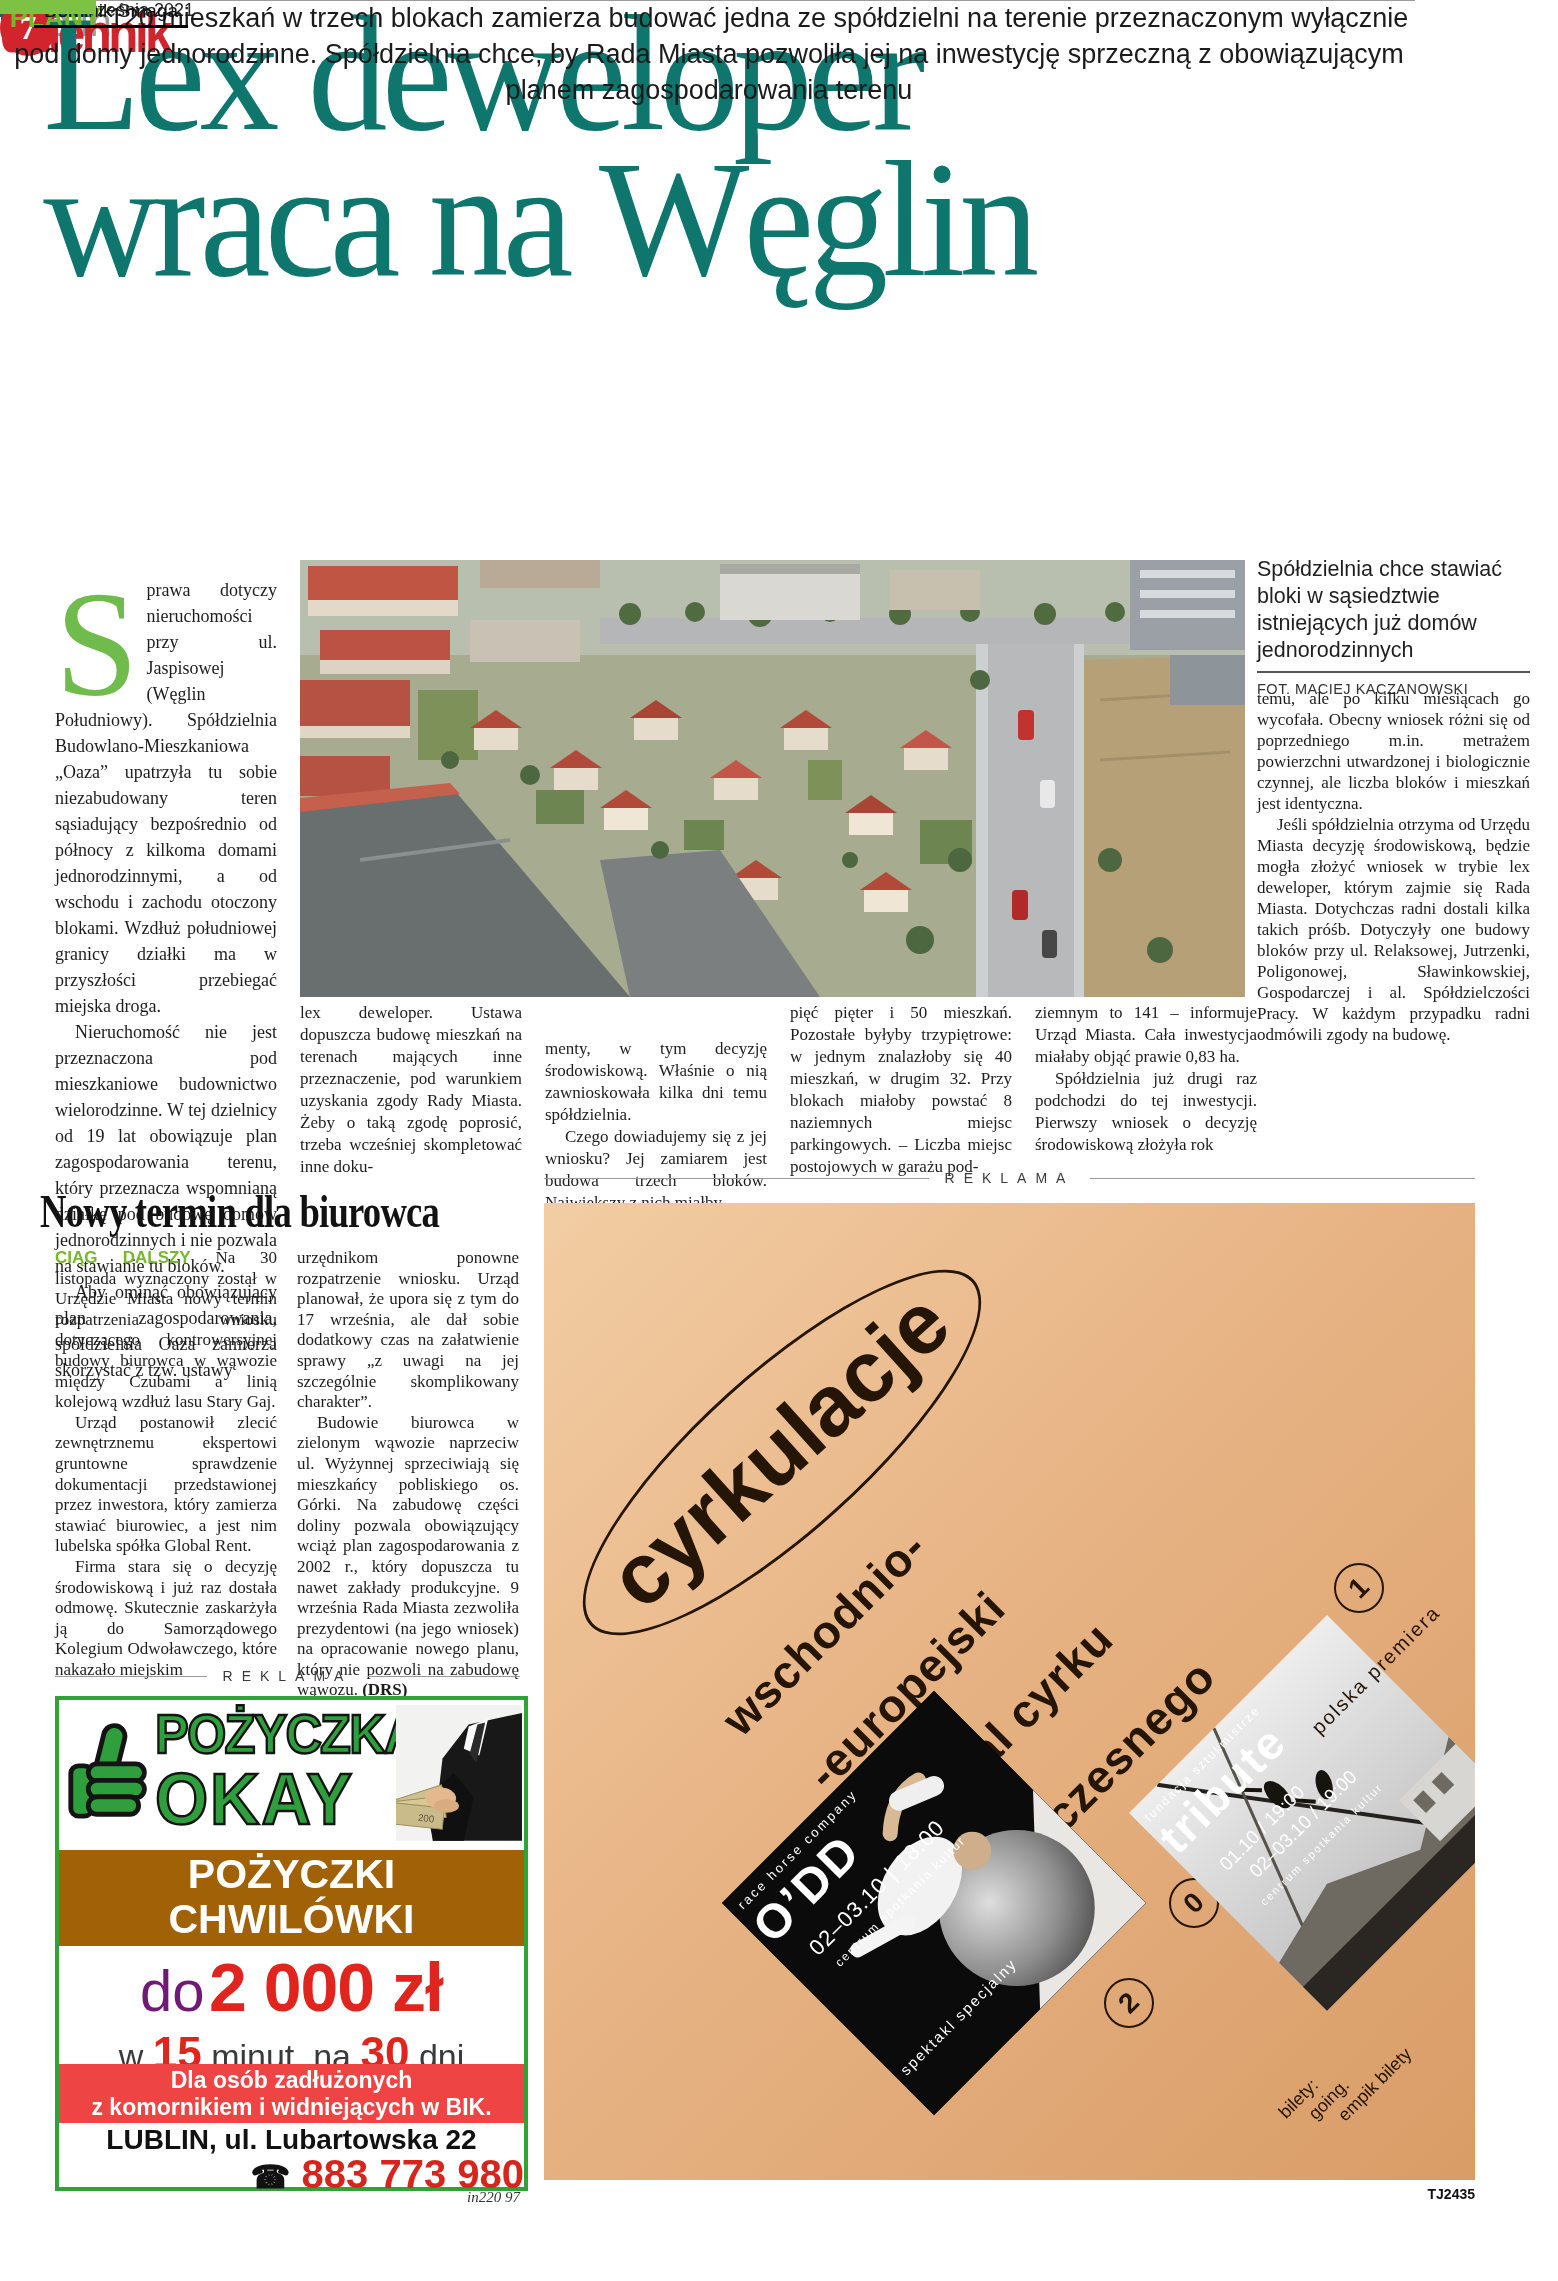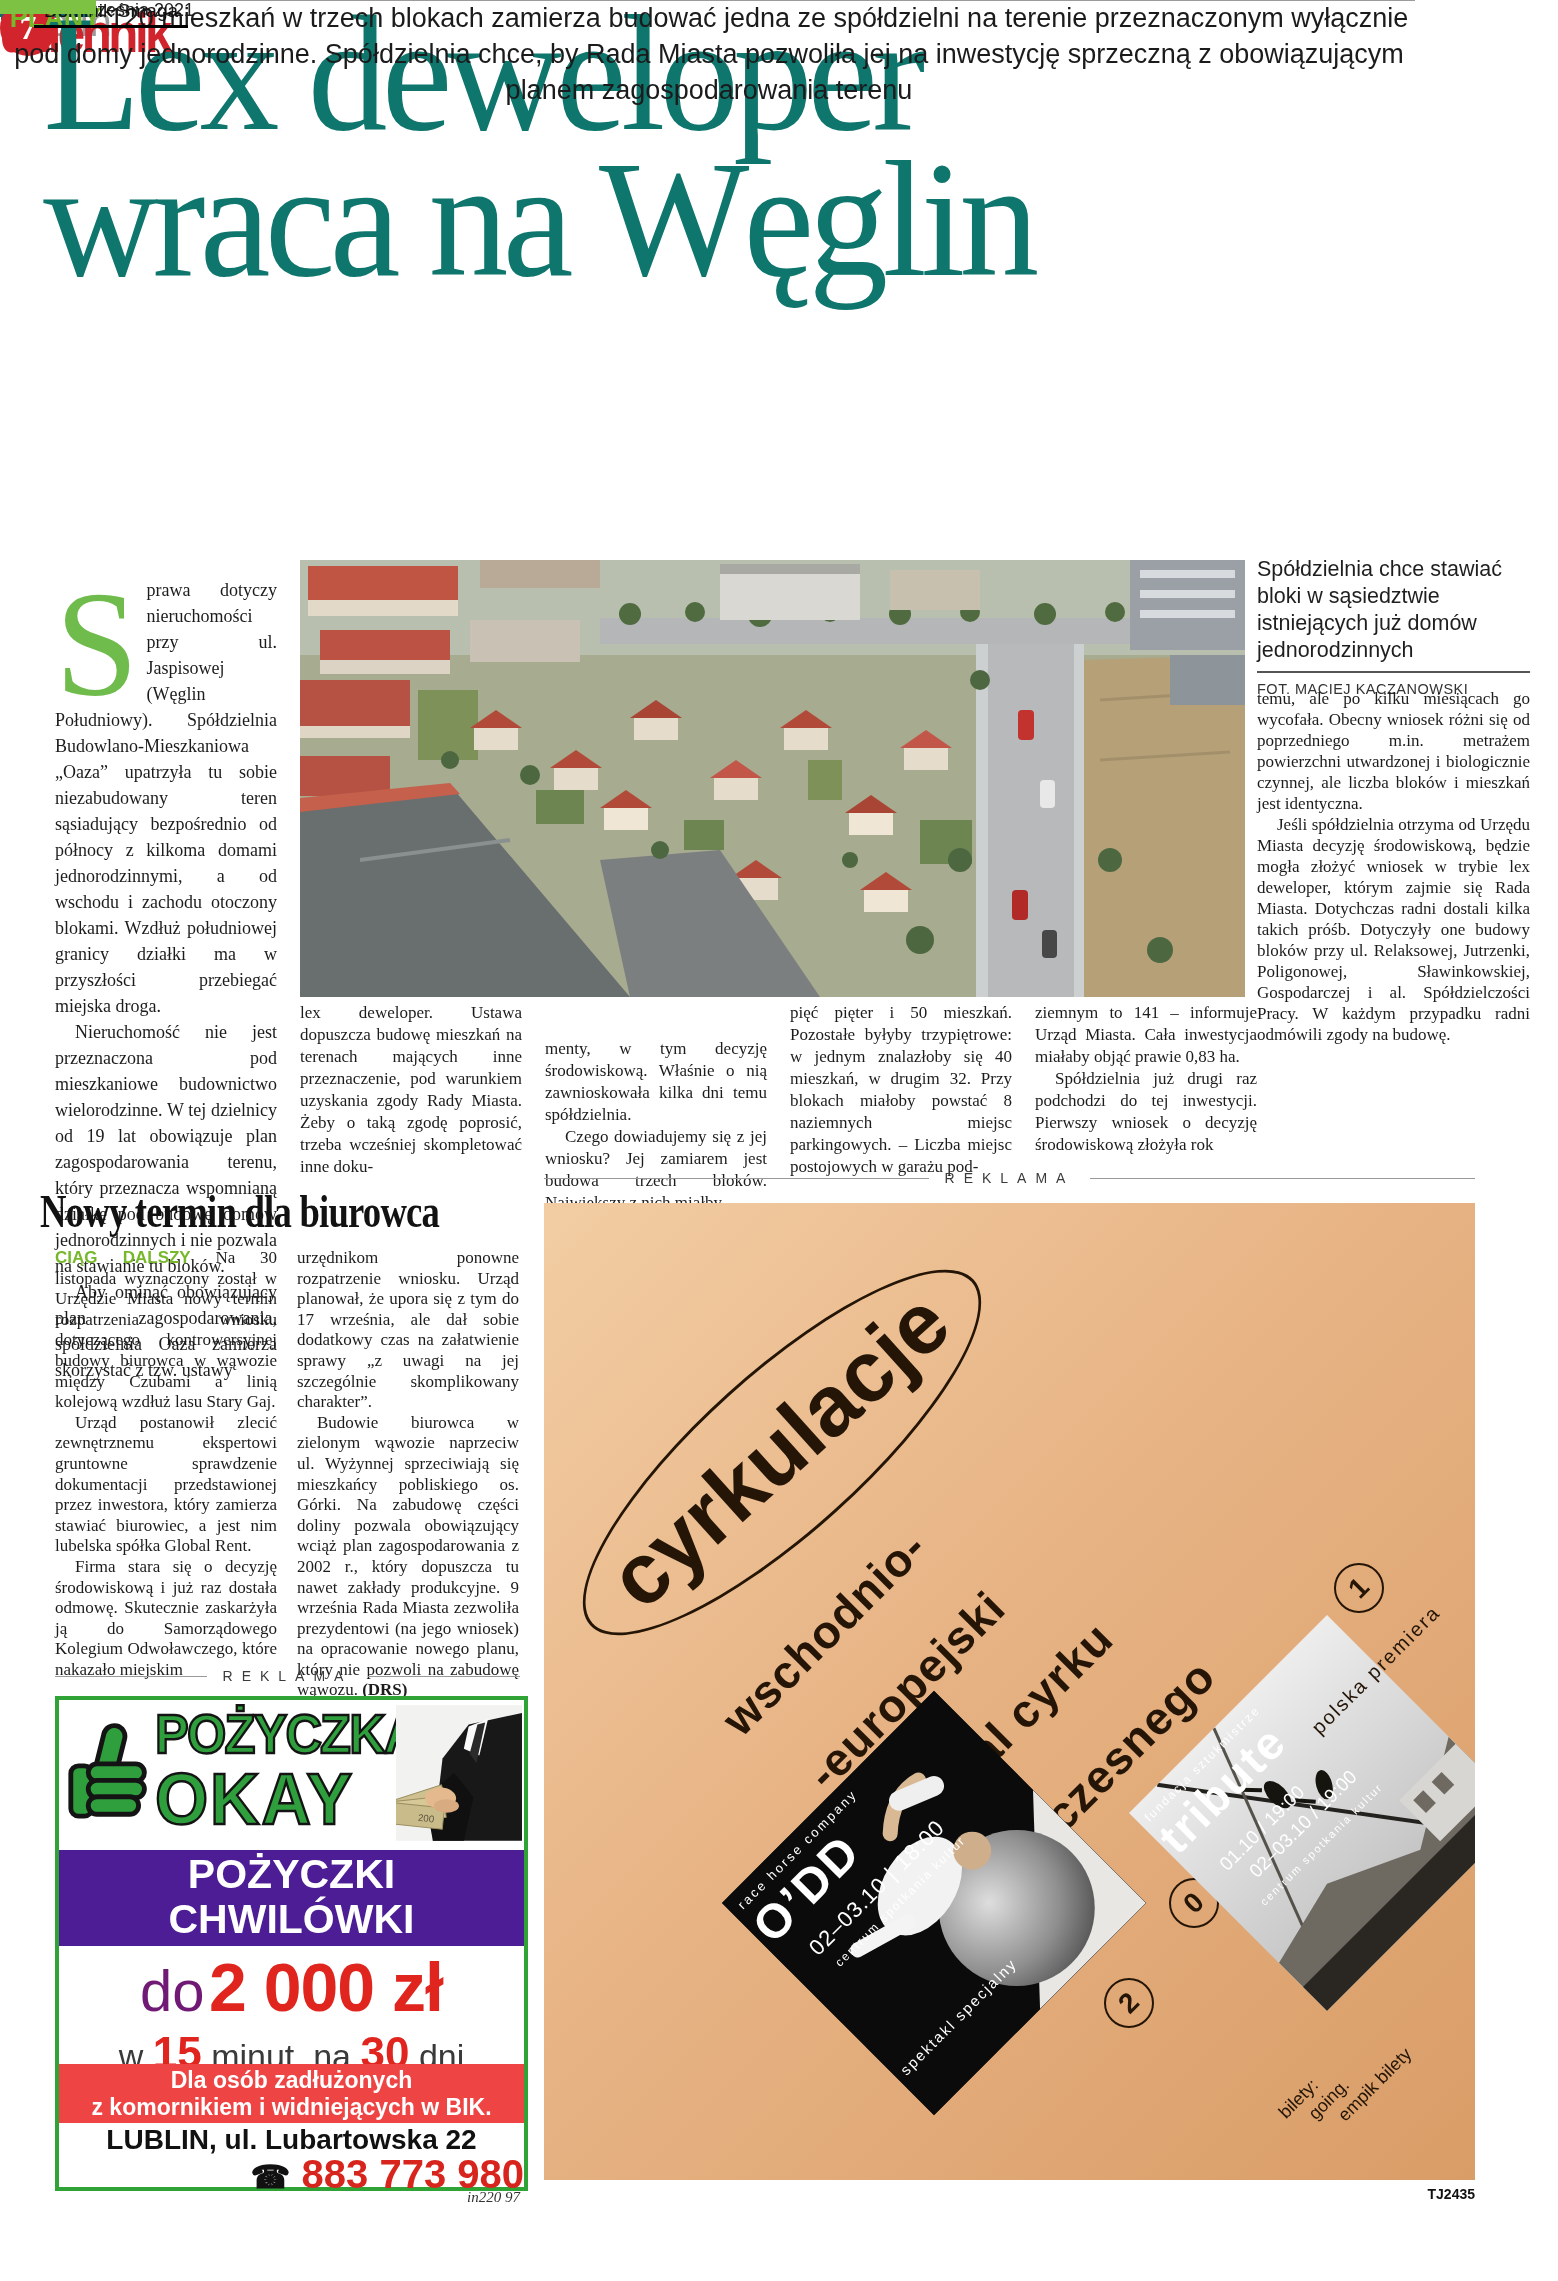--- a/index.html
+++ b/index.html
@@ -61,21 +61,21 @@
   .okay{position:absolute;left:55px;top:1696px;width:465px;height:487px;border:4px solid #2fa336;
         background:#fff;font-family:"Liberation Sans",sans-serif;}
   .okay-logoarea{position:absolute;left:0;top:0;right:0;height:150px;}
   .okay-thumb{position:absolute;left:6px;top:16px;}
   .okay-brand1{position:absolute;left:96px;top:2px;font-size:55px;font-weight:700;color:#2f9e3c;
                letter-spacing:-2px;-webkit-text-stroke:2.5px #141414;transform:scaleX(.92);transform-origin:left;white-space:nowrap;}
   .okay-reg{font-size:20px;-webkit-text-stroke:1px #141414;vertical-align:28px;}
   .okay-brand2{position:absolute;left:96px;top:58px;font-size:72px;font-weight:700;color:#2f9e3c;
                letter-spacing:2px;-webkit-text-stroke:2.5px #141414;transform:scaleX(.95);transform-origin:left;}
   .okay-money{position:absolute;right:2px;top:2px;}
-  .okay-band1{position:absolute;left:0;right:0;top:150px;height:94px;background:#4c1d95;color:#fff;
+  .okay-band1{position:absolute;left:0;right:0;top:150px;height:94px;background:#a16207;color:#fff;
               text-align:center;font-weight:700;font-size:41px;line-height:45px;padding-top:2px;}
   .okay-amount{position:absolute;left:0;right:0;top:248px;text-align:center;}
   .amt-prefix{font-size:58px;color:#701a75;}
   .amt-big{font-size:68px;font-weight:700;color:#e0251f;letter-spacing:-1px;}
   .amt-line2{margin-top:2px;font-size:34px;color:#3a3a3a;}
   .amt-red{color:#e0251f;font-weight:700;font-size:44px;}
   .okay-band2{position:absolute;left:0;right:0;top:364px;height:56px;background:#ef4444;color:#fff;
               font-weight:700;font-size:23px;line-height:27px;text-align:center;padding-top:3px;}
   .okay-addr{position:absolute;left:0;right:0;top:424px;text-align:center;font-weight:700;
              font-size:28px;color:#111;}

